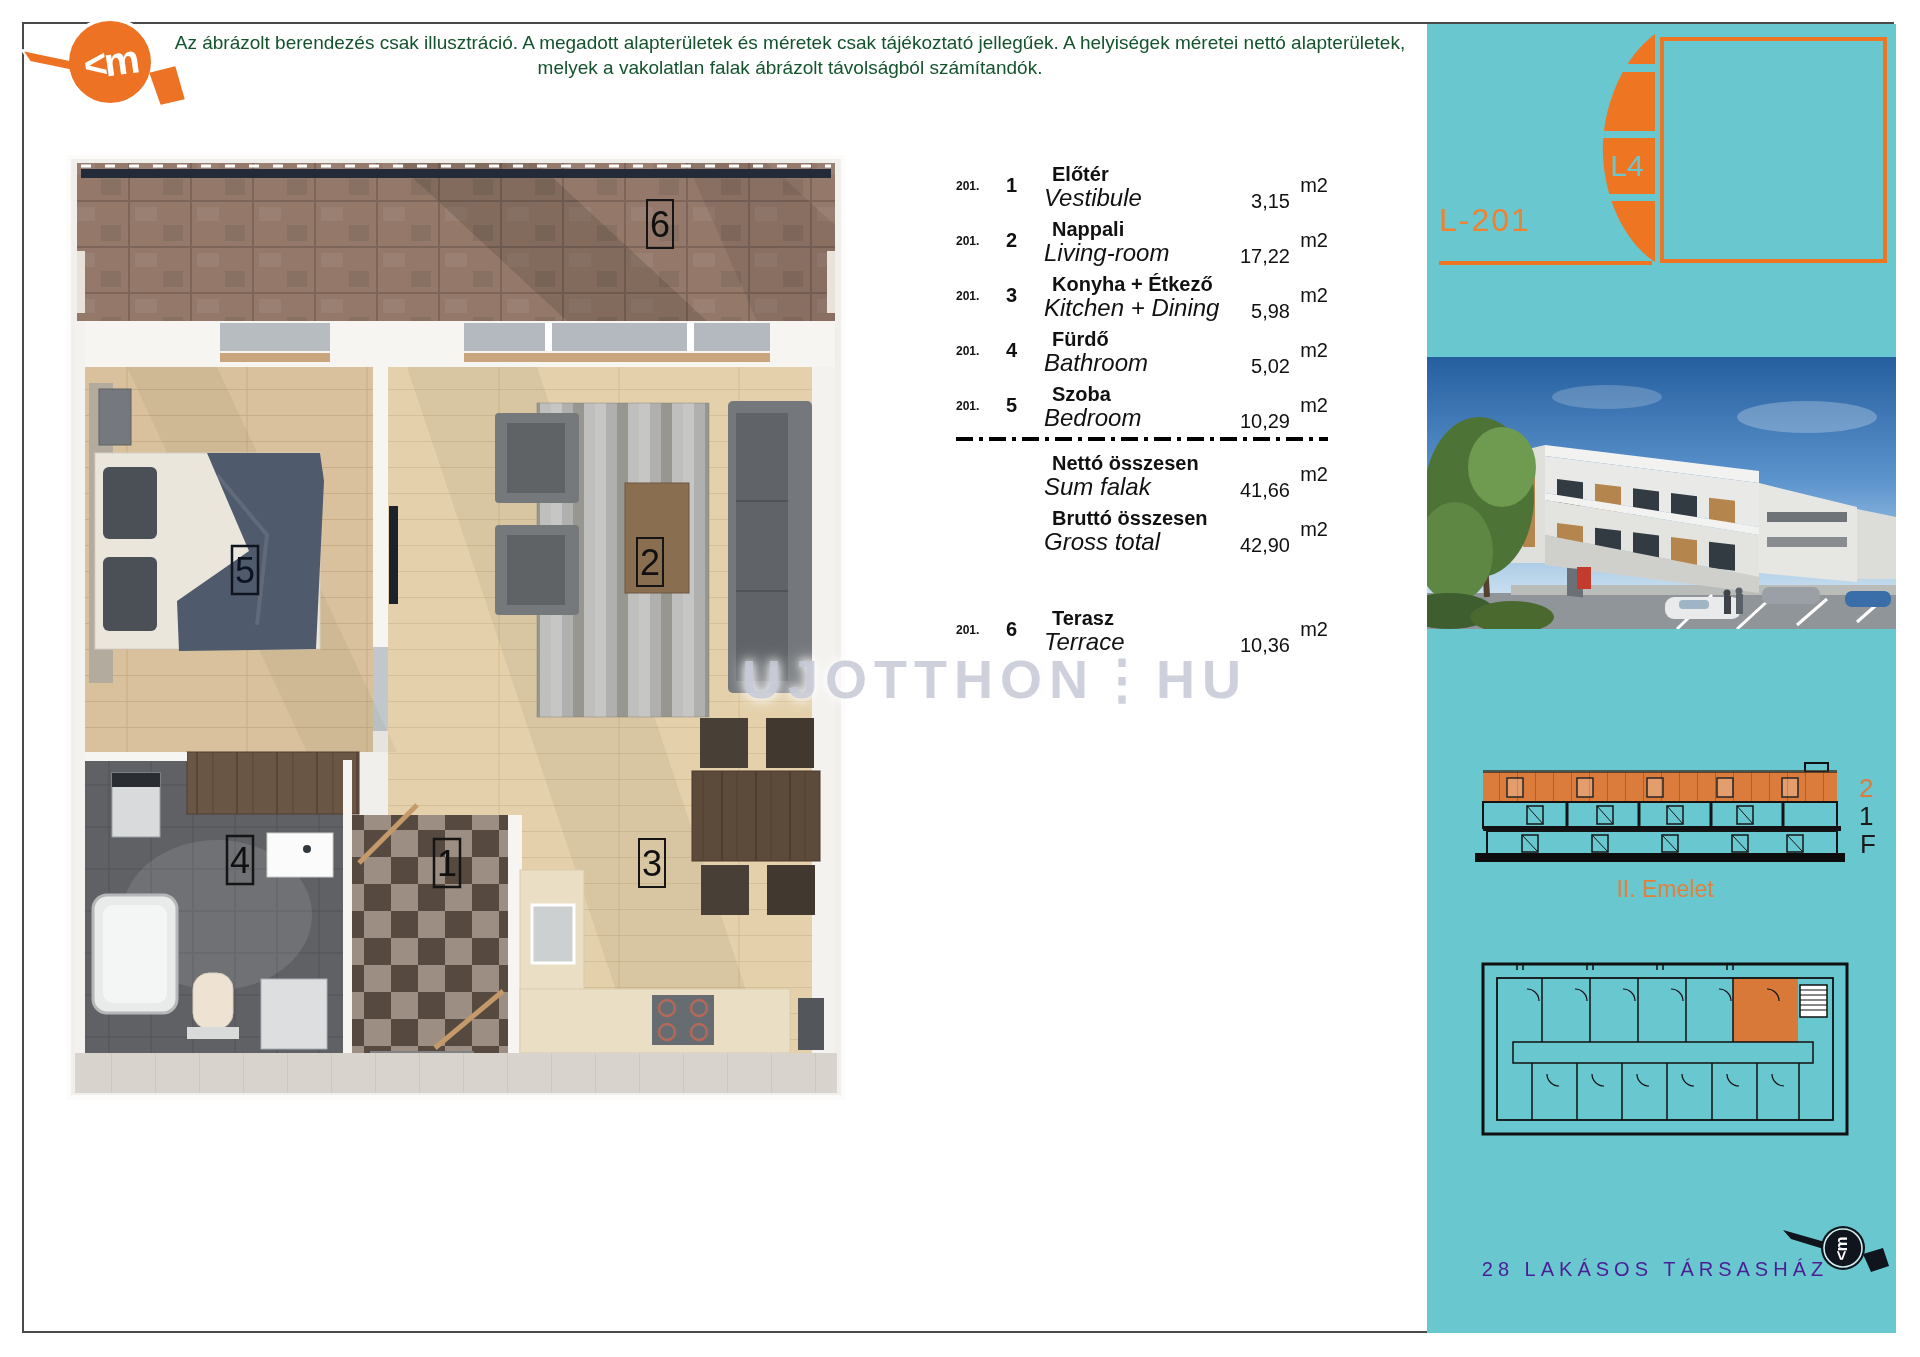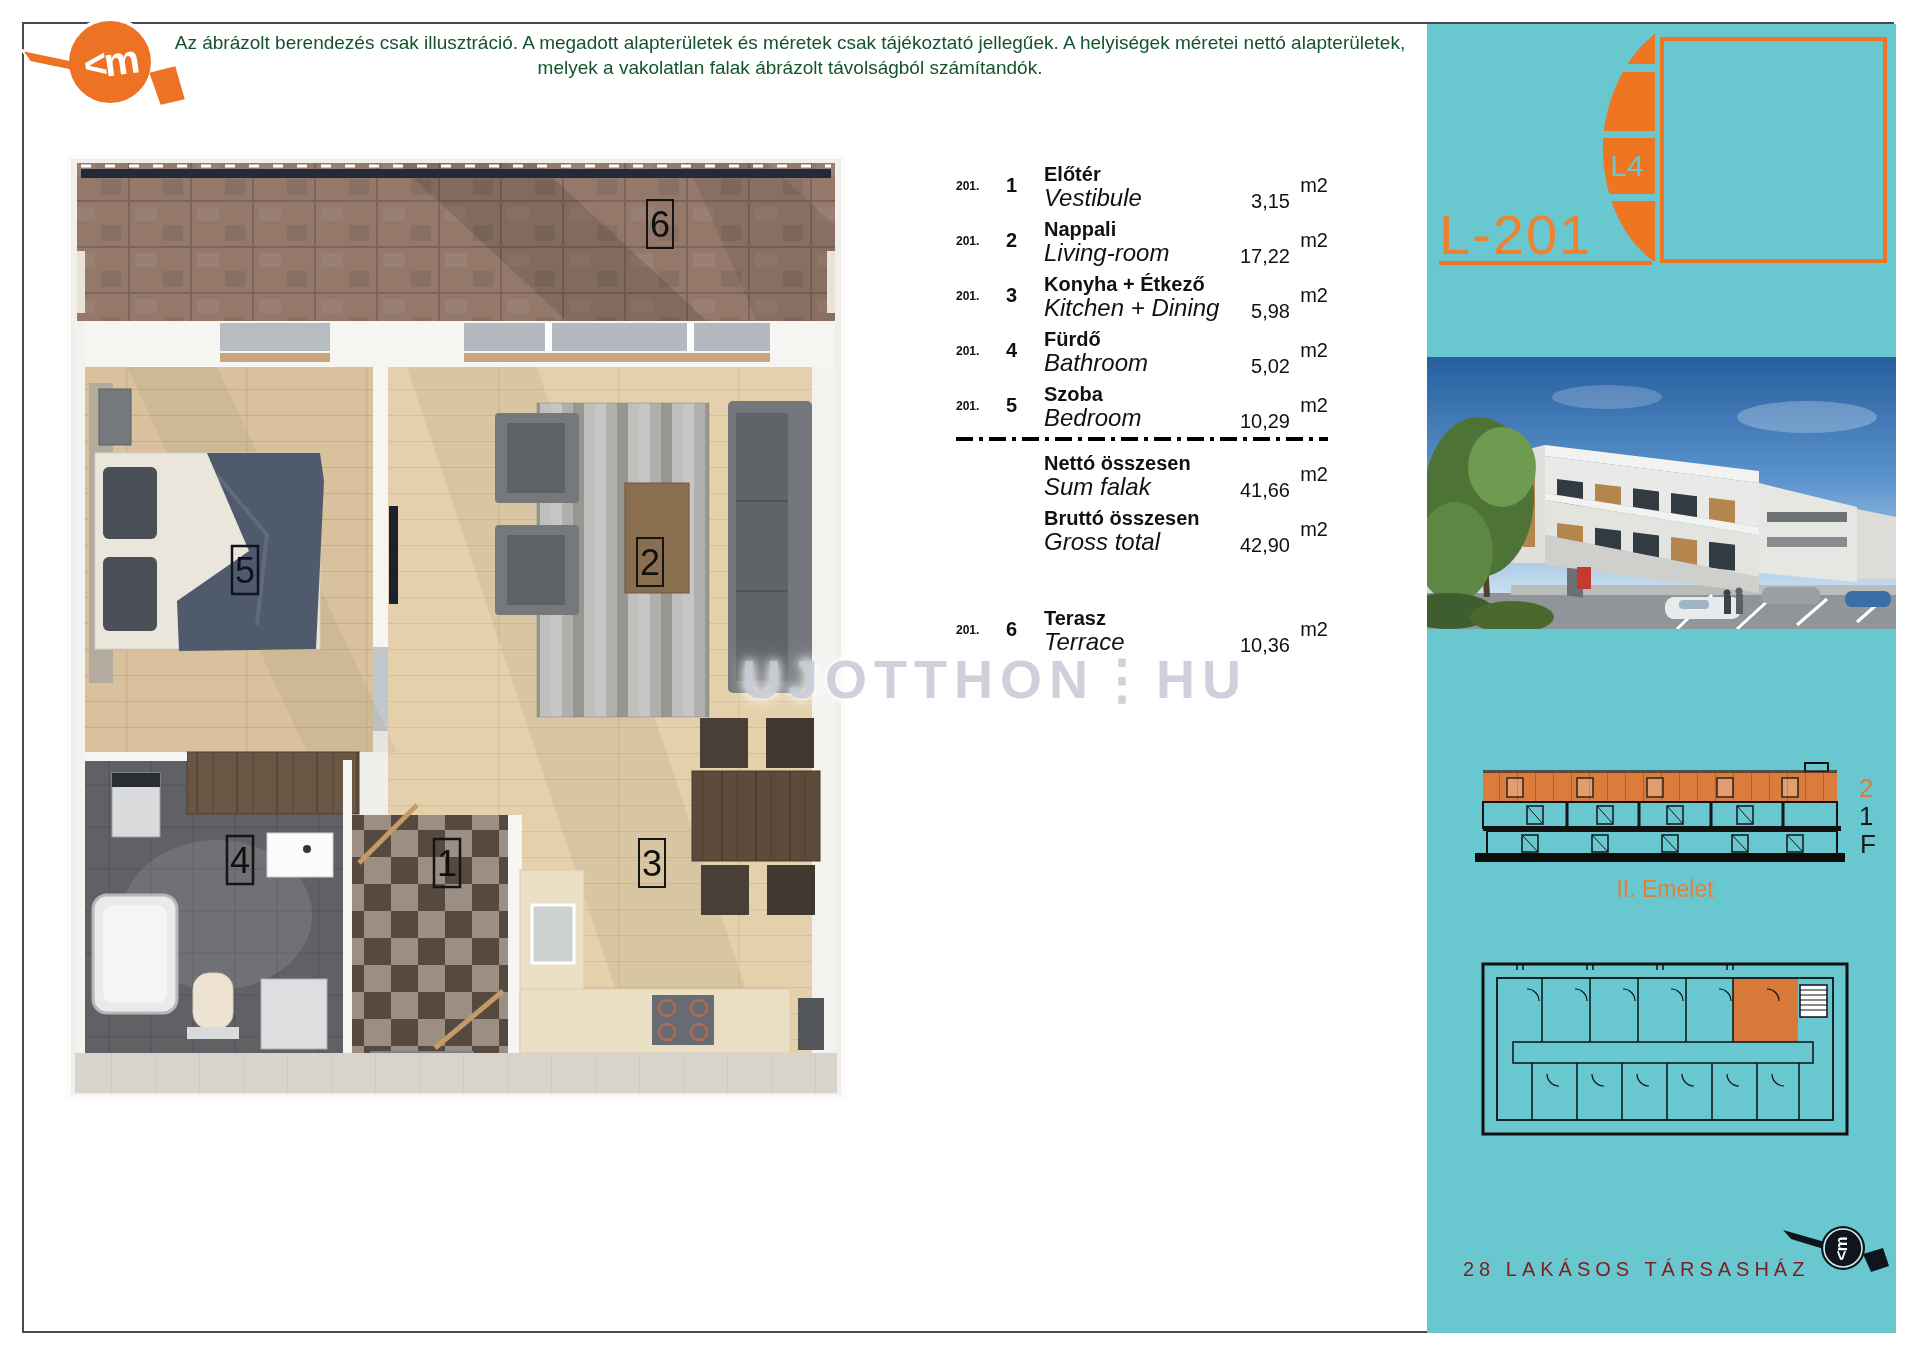--- a/index.html
+++ b/index.html
@@ -14,42 +14,42 @@
   .floorplan{position:absolute;left:67px;top:155px;width:778px;height:945px;}
   .watermark{position:absolute;left:742px;top:648px;font-size:54px;letter-spacing:7px;
              color:rgba(198,201,214,0.85);text-shadow:0 0 10px #ffffff,0 0 18px #ffffff;
              font-weight:700;z-index:6;white-space:nowrap;}
   
   .roomtable{position:absolute;left:956px;top:158px;width:372px;z-index:4;}
   .trow{display:flex;align-items:center;min-height:47px;}
   .c-unit{width:50px;font-weight:bold;font-size:12px;}
   .c-no{width:28px;font-weight:bold;font-size:20px;}
   .c-name{width:190px;padding-left:10px;box-sizing:border-box;}
-  .n-hu{font-weight:bold;font-size:20px;line-height:23px;}
+  .n-hu{font-weight:bold;font-size:20px;line-height:23px;margin-left:8px;}
   .n-en{font-style:italic;font-size:24px;line-height:23px;}
   .c-area{width:66px;text-align:right;font-size:20px;margin-top:32px;}
   .c-sqm{width:38px;text-align:right;font-size:20px;}
   .tdivider{height:4px;margin:4px 0 6px 0;
     background:repeating-linear-gradient(90deg,#000 0 17px,transparent 17px 23px,
                #000 23px 27px,transparent 27px 33px);}
   .terr-gap{margin-top:45px;}
   
   .sidebar{position:absolute;left:1427px;top:24px;width:469px;height:1309px;
            background:#69C8CF;z-index:2;}
-  .unit-code{position:absolute;left:12px;top:178px;font-size:56px;letter-spacing:2px;
+  .unit-code{position:absolute;left:12px;top:178px;font-size:32px;letter-spacing:2px;
              color:#F0812F;font-weight:400;}
   .unit-underline{position:absolute;left:12px;top:237px;width:213px;height:4px;background:#EE7623;}
   .sail{position:absolute;left:160px;top:6px;}
   .outline-box{position:absolute;left:233px;top:13px;width:227px;height:226px;
                border:4px solid #EE7623;box-sizing:border-box;}
   .photo{position:absolute;left:0;top:333px;}
   .section-svg{position:absolute;left:0;top:715px;}
   .keyplan-svg{position:absolute;left:0;top:935px;}
-  .sb-footer{position:absolute;left:36px;top:1234px;width:356px;text-align:left;
-             font-size:20px;letter-spacing:5px;color:#7f1d1d;}
+  .sb-footer{position:absolute;left:50px;top:1234px;width:356px;text-align:center;
+             font-size:20px;letter-spacing:5px;color:#4c1d95;}
   .km-logo{position:absolute;left:356px;top:1184px;}
 </style>
 </head>
 <body>
 
 <div class="frame"></div>
 
 <div class="brand-logo">
   <svg width="180" height="104" viewBox="0 0 180 104">
     <ellipse cx="92" cy="52" rx="46" ry="44" fill="#ffffff"></ellipse>

